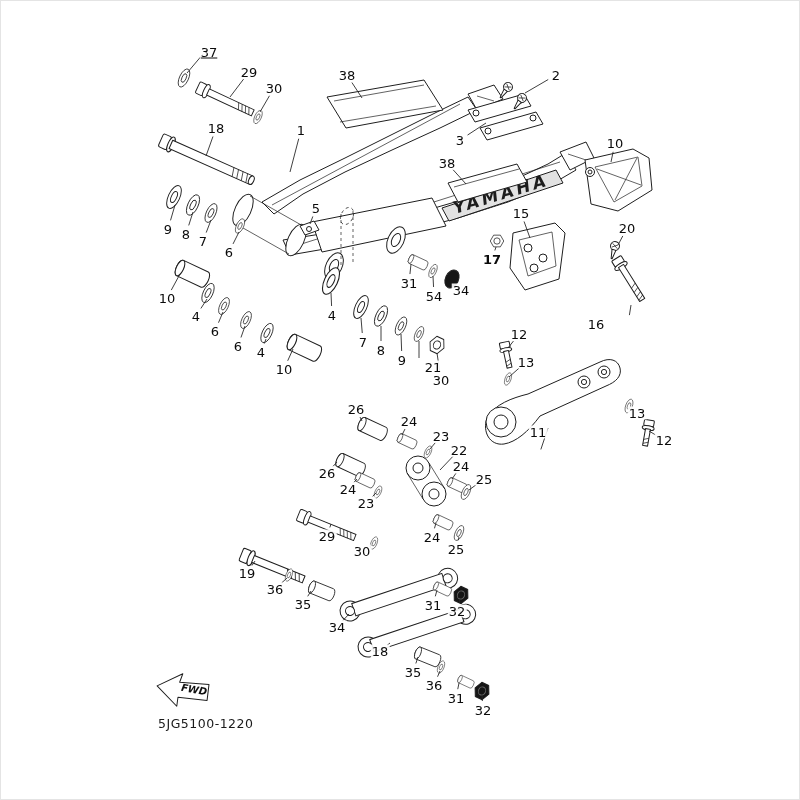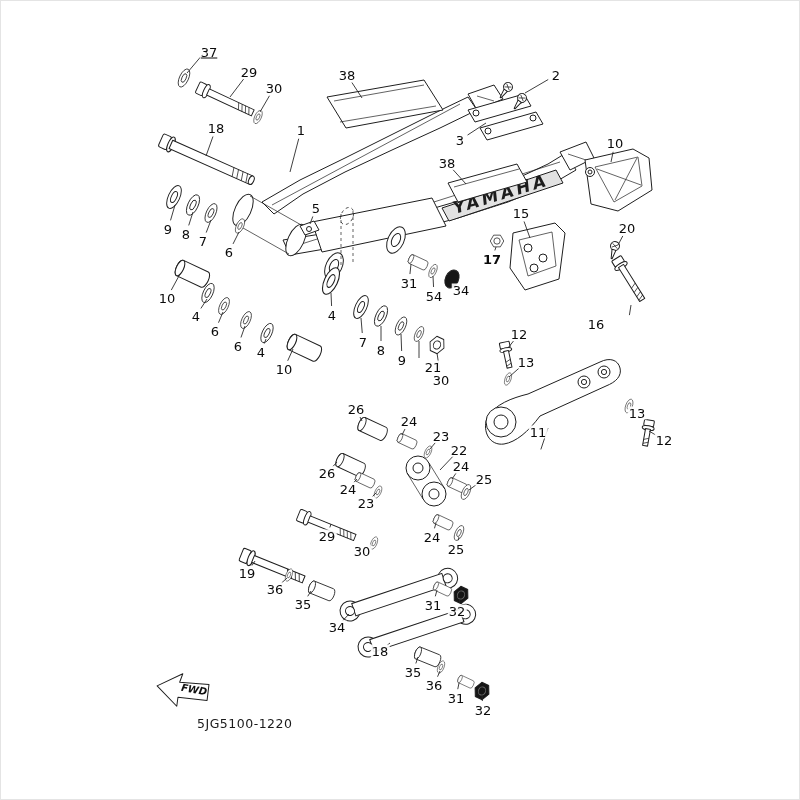--- a/index.html
+++ b/index.html
@@ -5,21 +5,21 @@
   html,body{margin:0;padding:0;background:#fff;}
   .canvas{position:relative;width:800px;height:800px;background:#fff;overflow:hidden;
           box-shadow:inset 0 0 0 1px #e4e4e4;font-family:"DejaVu Sans",sans-serif;}
   .canvas svg{position:absolute;left:0;top:0;}
   #diagram{z-index:1;}
   #leaders{z-index:2;pointer-events:none;}
   #leaders line{stroke:#2a2a2a;stroke-width:.9;}
   .callout{position:absolute;transform:translate(-50%,-50%);font:13px "DejaVu Sans",sans-serif;
            color:#0a0a0a;background:rgba(255,255,255,.9);padding:0 1px;line-height:1;z-index:3;}
   .drawing-number{position:absolute;left:158px;top:716px;font:12.5px "DejaVu Sans",sans-serif;
-                  letter-spacing:.5px;color:#1a1a1a;z-index:3;margin-left:39px;}
+                  letter-spacing:.5px;color:#1a1a1a;z-index:3;}
   .part{fill:#fff;stroke:#1f1f1f;stroke-width:1;stroke-linejoin:round;}
   .thinln{fill:none;stroke:#1f1f1f;stroke-width:.7;}
   .dark{fill:#161616;}
   .band{fill:#e2e2e2;}
   .brand{font:italic bold 17px "DejaVu Sans",sans-serif;letter-spacing:3px;fill:#1c1c1c;}
   .fwdtxt{font:italic bold 10px "DejaVu Sans",sans-serif;fill:#111;}
 </style>
 </head>
 <body>
 

